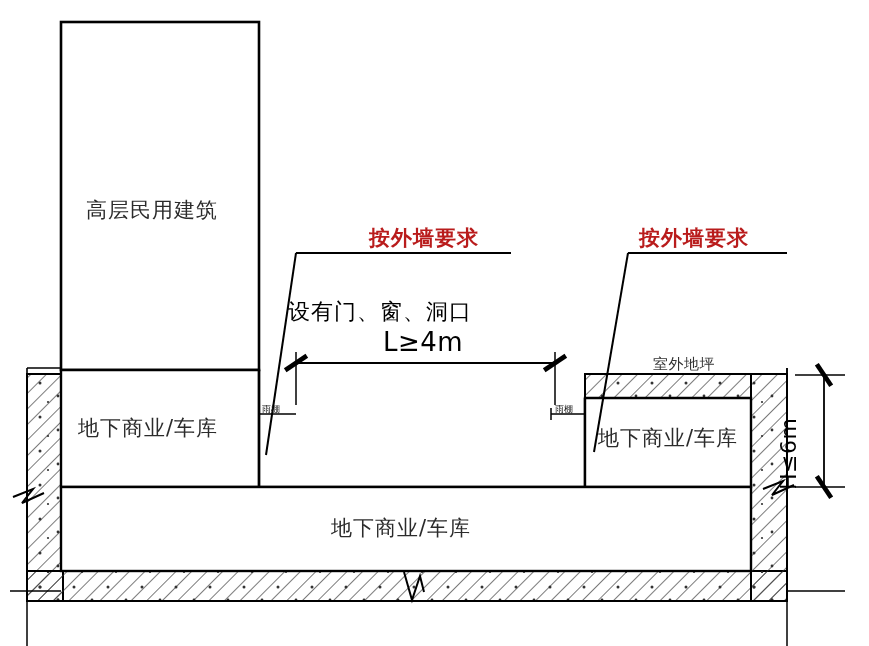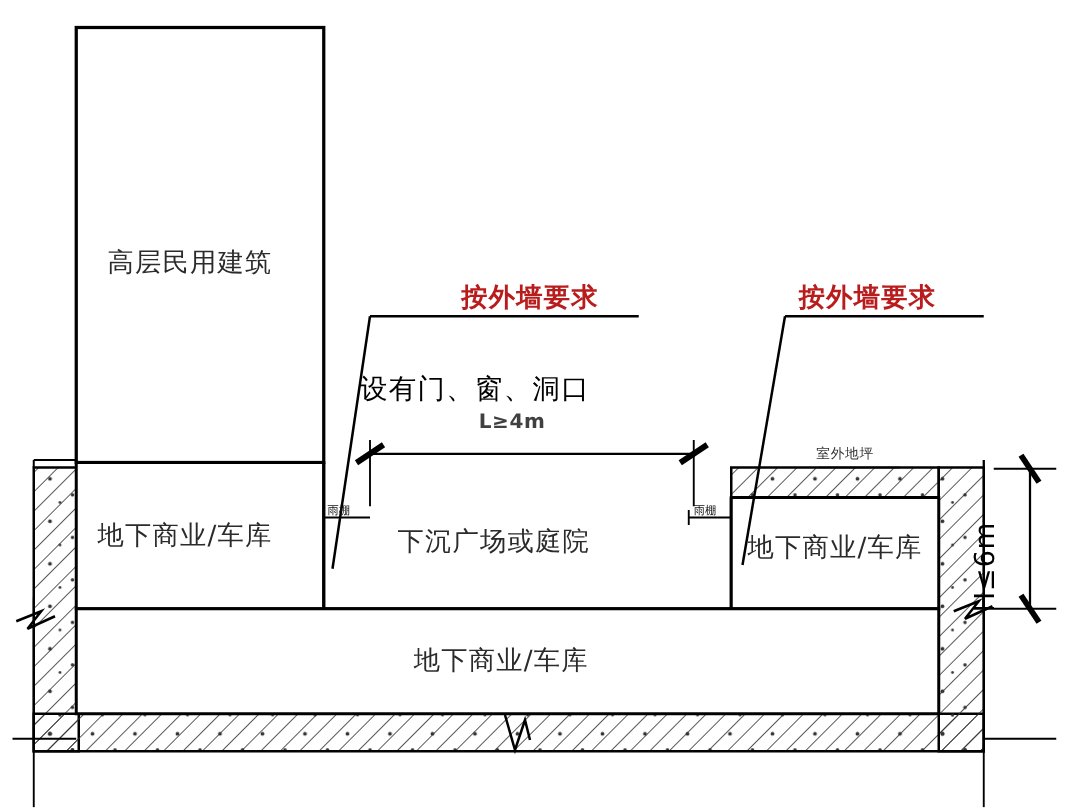--- a/index.html
+++ b/index.html
@@ -43,33 +43,32 @@
     font-weight: bold;
     letter-spacing: 1px;
     color: #b91c1c;
   }
   .anno-reg {
     font-size: 22px;
     letter-spacing: 1px;
     color: #000;
   }
   .dim-txt {
-    font-size: 16px;
-    color: #404040;
+    font-size: 26px;
+    color: #000000;
     letter-spacing: 0.5px;
-    font-weight: bold;
   }
   .tiny-cn {
     font-size: 9px;
     color: #111;
     letter-spacing: 0px;
     text-align: right;
   }
   .small-cn {
-    font-size: 11px;
+    font-size: 15px;
     color: #333;
     letter-spacing: 0.5px;
   }
   .vert-dim {
     font-size: 22px;
     color: #000;
     transform-origin: left bottom;
     transform: rotate(-90deg);
     letter-spacing: 0.5px;
   }
@@ -188,21 +187,20 @@
 
     <g>
       <line x1="655" y1="374" x2="720" y2="374" stroke="#000" stroke-width="1.2"></line>
     </g>
   </svg>
 
   <div class="lbl lbl-cn big-cn" style="left:86px; top:200px;">高层民用建筑</div>
 
   <div class="lbl lbl-cn big-cn" style="left:78px; top:418px;">地下商业/车库</div>
 
-  <div class="lbl lbl-cn big-cn" style="left:318px; top:423px;">下沉广场或庭院</div>
 
   <div class="lbl lbl-cn big-cn" style="left:598px; top:428px;">地下商业/车库</div>
 
   <div class="lbl lbl-cn big-cn" style="left:331px; top:518px;">地下商业/车库</div>
 
   <div class="lbl lbl-cn small-cn" style="left:653px; top:357px;">室外地坪</div>
 
   <div class="lbl lbl-cn tiny-cn" style="left:262px; top:405px;">雨棚</div>
 
   <div class="lbl lbl-cn tiny-cn" style="left:555px; top:405px;">雨棚</div>

